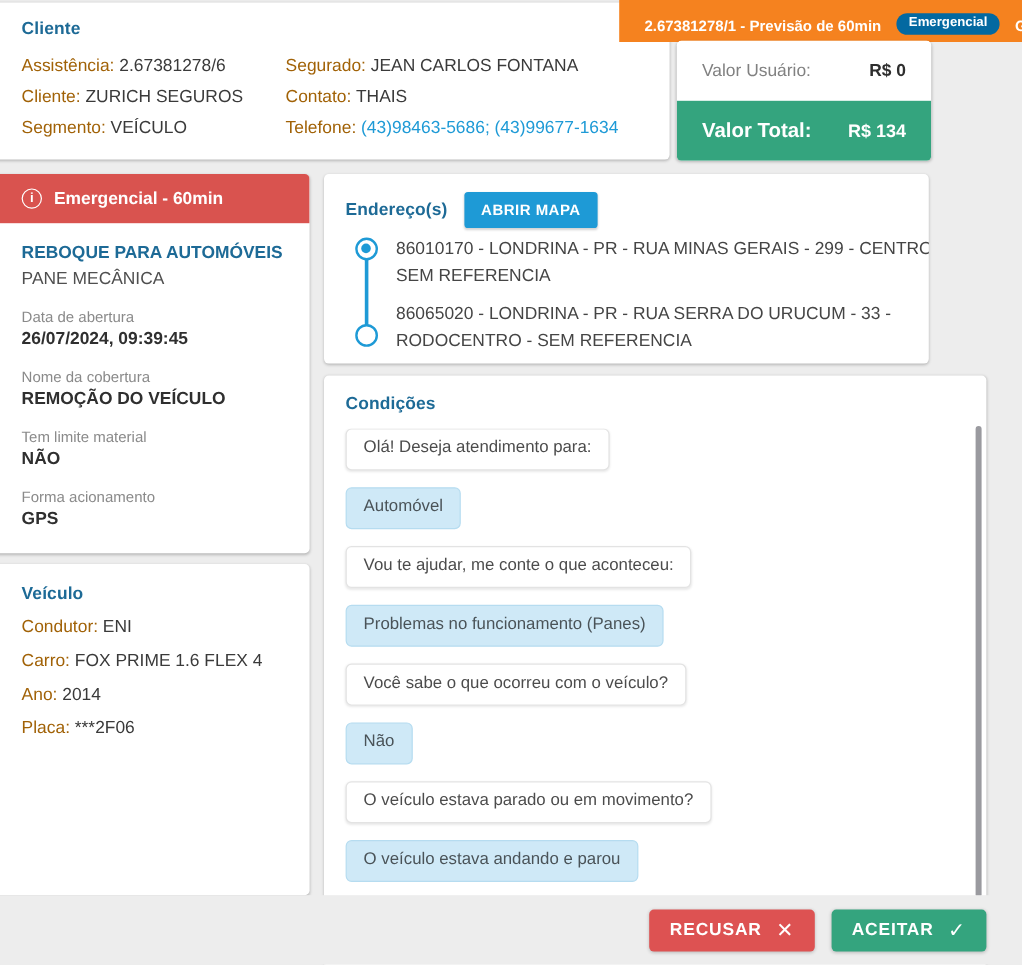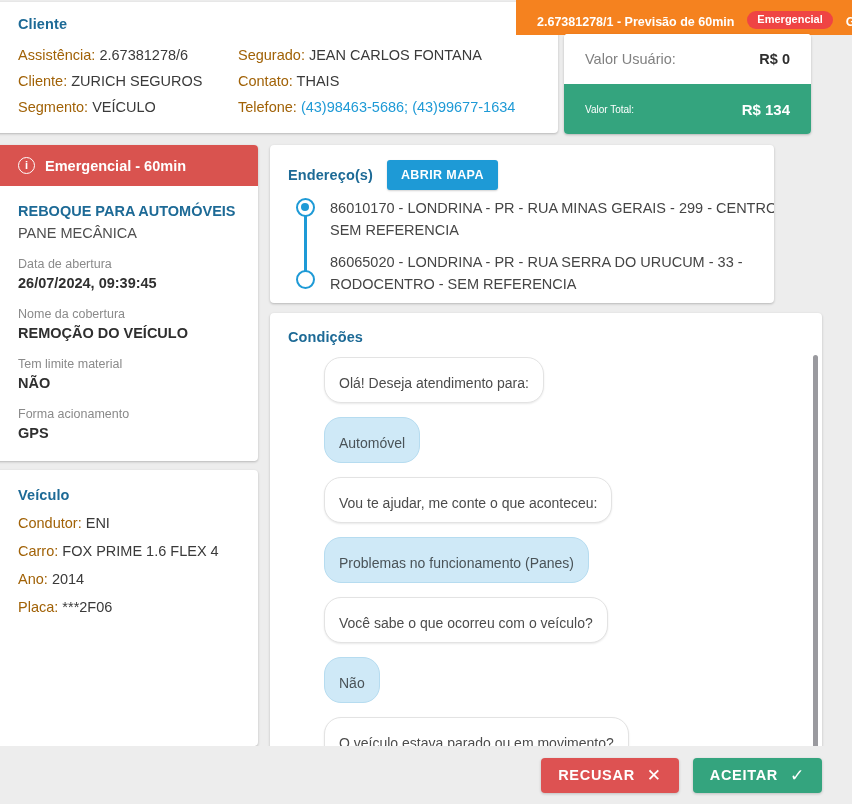--- a/index.html
+++ b/index.html
@@ -76,54 +76,54 @@
     gap: 13px;
     white-space: nowrap;
     overflow: hidden;
   }
   #order-banner .banner-text {
     color: #ffffff;
     font-size: 12.5px;
     font-weight: bold;
   }
   #order-banner .banner-badge {
-    background: #ef4444;
+    background: #0369a1;
     color: #ffffff;
     font-size: 11px;
     font-weight: bold;
     border-radius: 11px;
     padding: 3px 10px 4px;
     line-height: 1;
   }
   #order-banner .banner-extra {
     color: #ffffff;
     font-size: 12.5px;
     font-weight: bold;
   }
 
   
   #valores-card {
     left: 564px;
     top: 34px;
-    width: 247px;
+    width: 212px;
     height: 100px;
   }
   .valor-row {
     display: flex;
     align-items: center;
     justify-content: space-between;
     padding: 0 21px;
     height: 50px;
     white-space: nowrap;
   }
   .valor-row.user-row { background: #ffffff; }
   .valor-row.user-row .valor-label { color: #818181; font-size: 14.5px; }
   .valor-row.user-row .valor-amount { color: #2e2e2e; font-size: 14.5px; font-weight: bold; }
   .valor-row.total-row { background: #34a47e; }
-  .valor-row.total-row .valor-label { color: #ffffff; font-size: 10px; font-weight: normal; }
+  .valor-row.total-row .valor-label { color: #ffffff; font-size: 17px; font-weight: bold; }
   .valor-row.total-row .valor-amount { color: #ffffff; font-size: 15px; font-weight: bold; }
 
   
   #service-card {
     left: -6px;
     top: 145px;
     width: 264px;
     height: 316px;
     border-radius: 0 4px 4px 0;
   }
@@ -263,25 +263,24 @@
     position: relative;
     margin-top: 12px;
     height: 390px;
     overflow: hidden;
     padding-left: 18px;
   }
   .bubble-row { margin-bottom: 14px; display: flex; }
   .bubble {
     font-size: 14px;
     line-height: 19px;
-    padding: 16px 14px 9px;
-    border-radius: 17px;
+    padding: 5px 14px 9px;
+    border-radius: 5px;
     max-width: 430px;
     color: #4c4c4c;
-    margin-left: 36px;
   }
   .bubble.bot {
     background: #ffffff;
     border: 1px solid #e3e3e3;
     box-shadow: 0 1px 2px rgba(0,0,0,0.09);
   }
   .bubble.user {
     background: #cfe9f7;
     border: 1px solid #b6dcf0;
     color: #4a5358;

